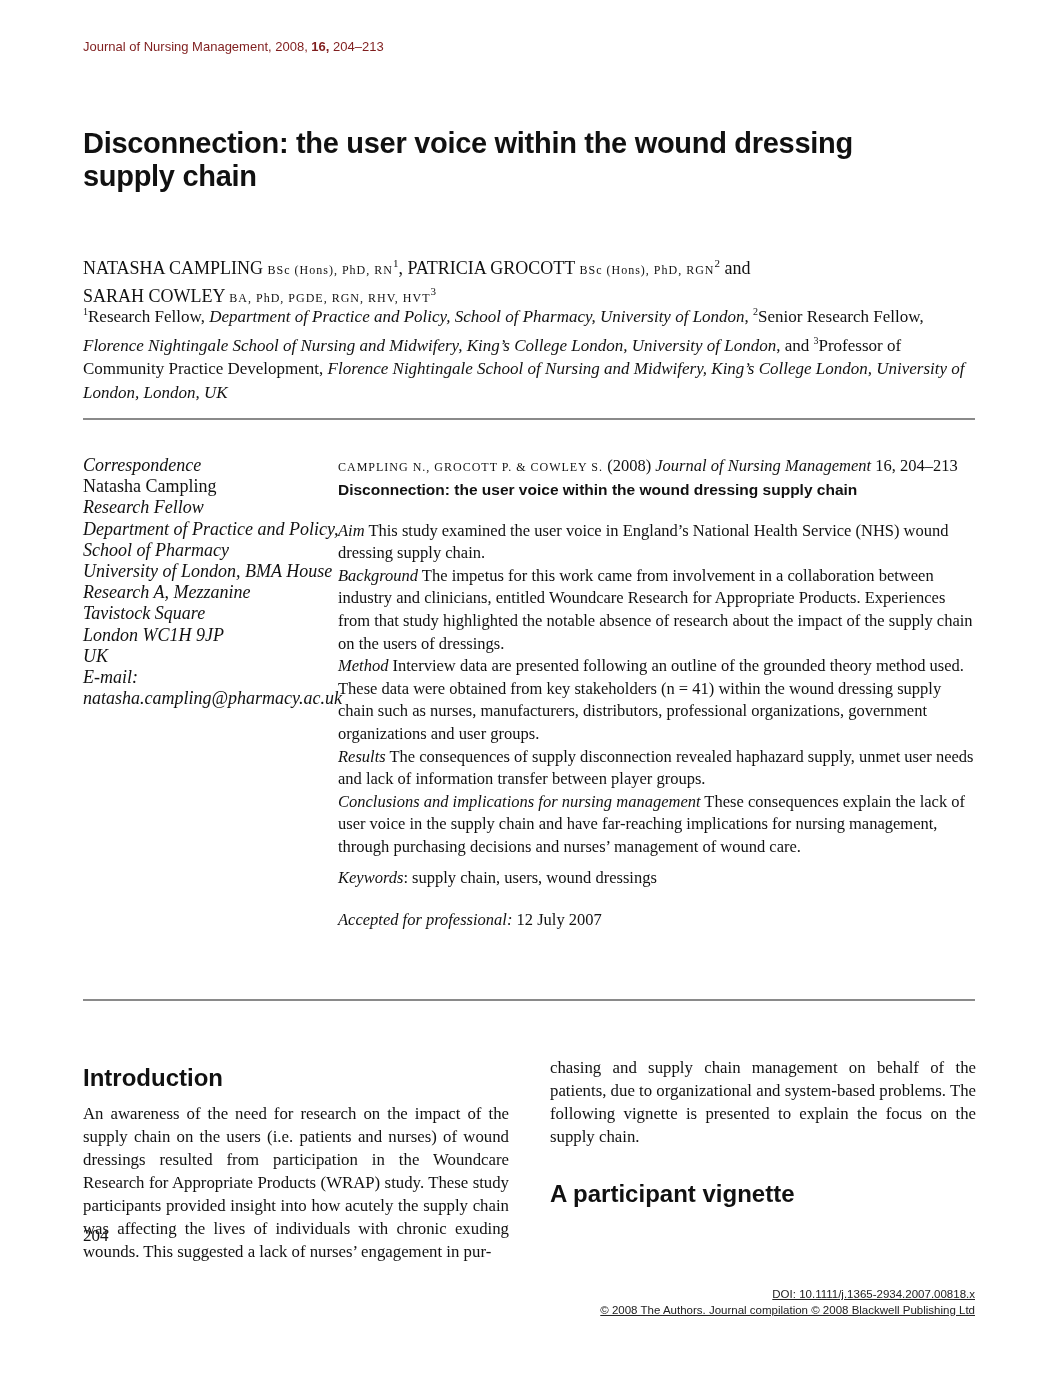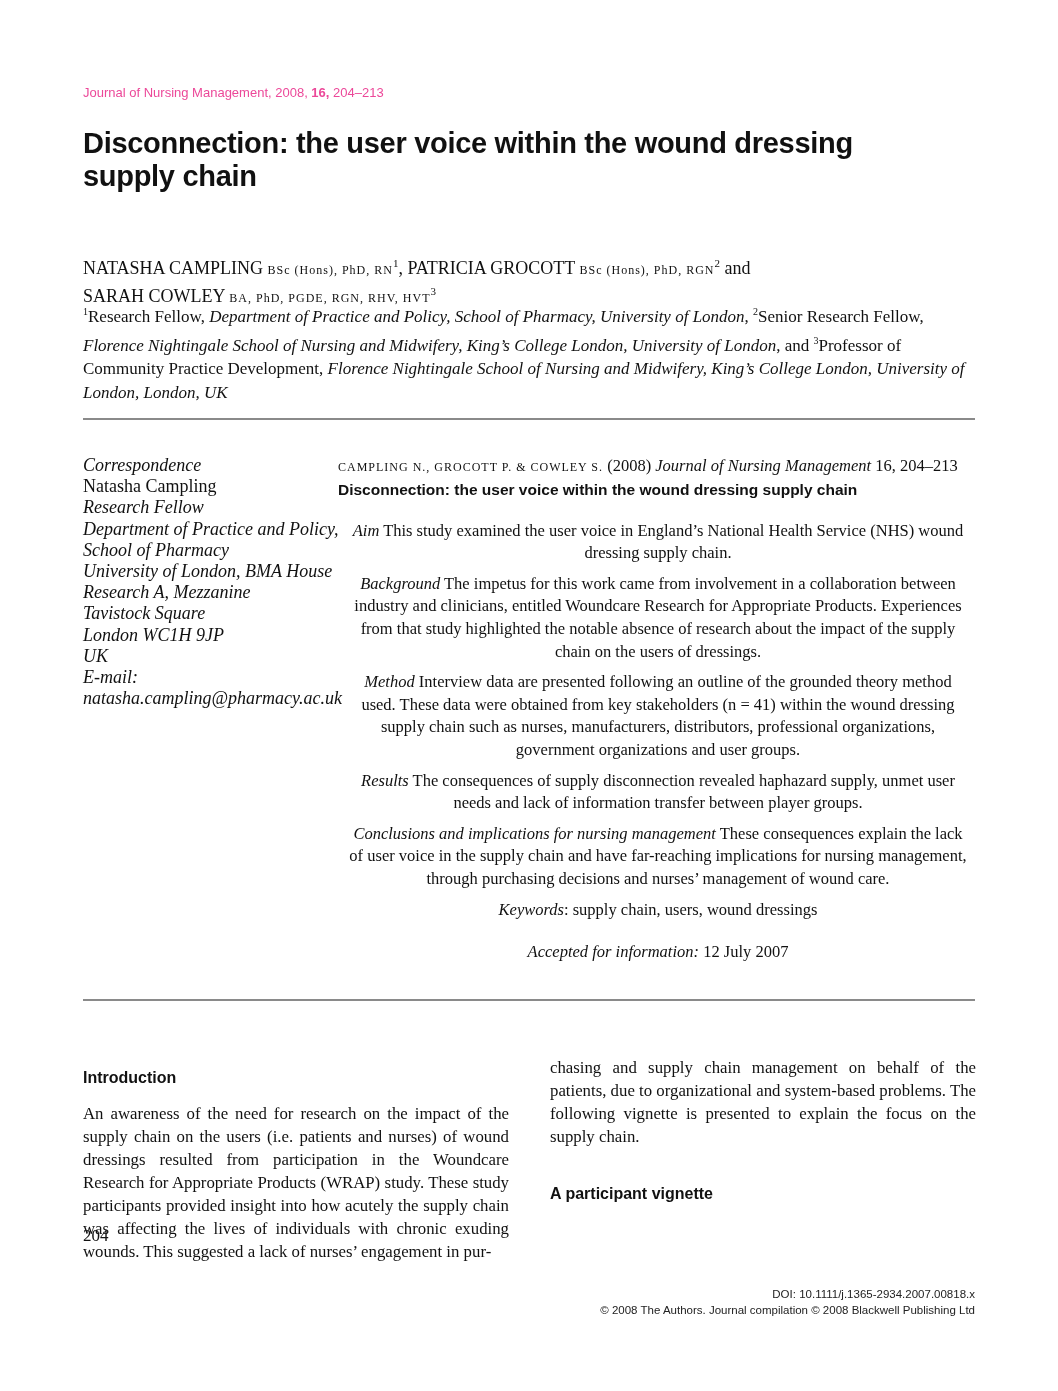--- a/index.html
+++ b/index.html
@@ -1,21 +1,21 @@
 <!DOCTYPE html>
 <html><head>
   <meta charset="utf-8">
   <style>
     html, body { margin: 0; padding: 0; background: #ffffff; }
     body { width: 1058px; height: 1391px; position: relative; overflow: hidden; color: #111; }
     .sans { font-family: "Liberation Sans", "DejaVu Sans", sans-serif; }
     .serif { font-family: "Liberation Serif", "DejaVu Serif", serif; }
     .abs { position: absolute; }
 
-    .running-head { left: 83px; top: 39px; font-size: 13px; color: #ec4899; margin-top: 46px; }
+    .running-head { left: 83px; top: 39px; font-size: 13px; color: #7f1d1d; }
     .running-head b { font-weight: bold; }
 
     .title { left: 83px; top: 127px; width: 820px; font-size: 29px; font-weight: bold; line-height: 33px; letter-spacing: -0.3px; color: #111; }
 
     .authors { left: 83px; top: 253px; width: 900px; font-size: 18px; line-height: 21px; }
     .authors .cred { font-size: 12px; letter-spacing: 1px; }
     .authors sup { font-size: 11px; }
 
     .affil { left: 83px; top: 300px; width: 900px; font-size: 17px; line-height: 24px; }
     .affil sup { font-size: 10px; }
@@ -25,34 +25,34 @@
     .rule-1 { top: 418px; }
     .rule-2 { top: 999px; }
 
     .corr { left: 83px; top: 455px; width: 250px; font-size: 18px; line-height: 21.2px; }
     .corr div { white-space: nowrap; }
     .corr .it { font-style: italic; }
 
     .abstract { left: 338px; top: 455px; width: 640px; font-size: 16.5px; line-height: 22.6px; }
     .abstract .cite-authors { font-size: 12px; letter-spacing: 1px; }
     .abstract .abs-title { font-family: "Liberation Sans", "DejaVu Sans", sans-serif; font-weight: bold; font-size: 15.5px; line-height: 22px; margin-bottom: 19px; }
-    .abstract p { margin: 8px; text-align: center; }
+    .abstract p { margin: 0; }
     .abstract .label { font-style: italic; }
     .abstract .keywords { margin-top: 8px; }
     .abstract .accepted { margin-top: 20px; }
 
     .col { font-size: 16.8px; line-height: 23px; text-align: justify; }
     .col-left { left: 83px; top: 1066px; width: 426px; }
     .col-right { left: 550px; top: 1056px; width: 426px; }
-    .section-heading { font-family: "Liberation Sans", "DejaVu Sans", sans-serif; font-weight: bold; font-size: 16px; line-height: 24px; margin: 0 0 12px 0; text-align: left; }
+    .section-heading { font-family: "Liberation Sans", "DejaVu Sans", sans-serif; font-weight: bold; font-size: 24px; line-height: 24px; margin: 0 0 12px 0; text-align: left; }
     .col p { margin: 0; }
     .spacer { height: 34px; }
 
     .footer-left { left: 83px; top: 1226px; font-size: 17px; }
-    .footer-right { right: 83px; top: 1286px; font-size: 11.5px; line-height: 16px; text-align: right; color: #222; }
+    .footer-right { right: 83px; top: 1286px; font-size: 11.5px; line-height: 16px; text-align: right; color: #222; text-decoration: underline; }
   </style>
 </head>
 <body>
 
 <div class="abs running-head sans">
   <span>Journal of Nursing Management, 2008, </span><b>16,</b><span> 204–213</span>
 </div>
 
 <h1 class="abs title sans" style="margin:0">Disconnection: the user voice within the wound dressing supply chain</h1>
 
@@ -89,21 +89,21 @@
   <div>
     <span class="cite-authors">CAMPLING N., GROCOTT P. &amp; COWLEY S.</span><span> (2008) </span><i>Journal of Nursing Management</i><span> 16, </span><span>204–213</span>
   </div>
   <div class="abs-title">Disconnection: the user voice within the wound dressing supply chain</div>
   <p><span class="label">Aim</span><span> This study examined the user voice in England’s National Health Service (NHS) wound dressing supply chain.</span></p>
   <p><span class="label">Background</span><span> The impetus for this work came from involvement in a collaboration between industry and clinicians, entitled Woundcare Research for Appropriate Products. Experiences from that study highlighted the notable absence of research about the impact of the supply chain on the users of dressings.</span></p>
   <p><span class="label">Method</span><span> Interview data are presented following an outline of the grounded theory method used. These data were obtained from key stakeholders (n = 41) within the wound dressing supply chain such as nurses, manufacturers, distributors, professional organizations, government organizations and user groups.</span></p>
   <p><span class="label">Results</span><span> The consequences of supply disconnection revealed haphazard supply, unmet user needs and lack of information transfer between player groups.</span></p>
   <p><span class="label">Conclusions and implications for nursing management</span><span> These consequences explain the lack of user voice in the supply chain and have far-reaching implications for nursing management, through purchasing decisions and nurses’ management of wound care.</span></p>
   <p class="keywords"><i>Keywords</i><span>: supply chain, users, wound dressings</span></p>
-  <p class="accepted"><i>Accepted for information:</i><span> 12 July 2007</span></p>
+  <p class="accepted"><i>Accepted for professional:</i><span> 12 July 2007</span></p>
 </div>
 
 <div class="abs rule rule-2"></div>
 
 <div class="abs col col-left serif">
   <h2 class="section-heading">Introduction</h2>
   <p>An awareness of the need for research on the impact of the supply chain on the users (i.e. patients and nurses) of wound dressings resulted from participation in the Woundcare Research for Appropriate Products (WRAP) study. These study participants provided insight into how acutely the supply chain was affecting the lives of individuals with chronic exuding wounds. This suggested a lack of nurses’ engagement in pur-</p>
 </div>
 
 <div class="abs col col-right serif">

